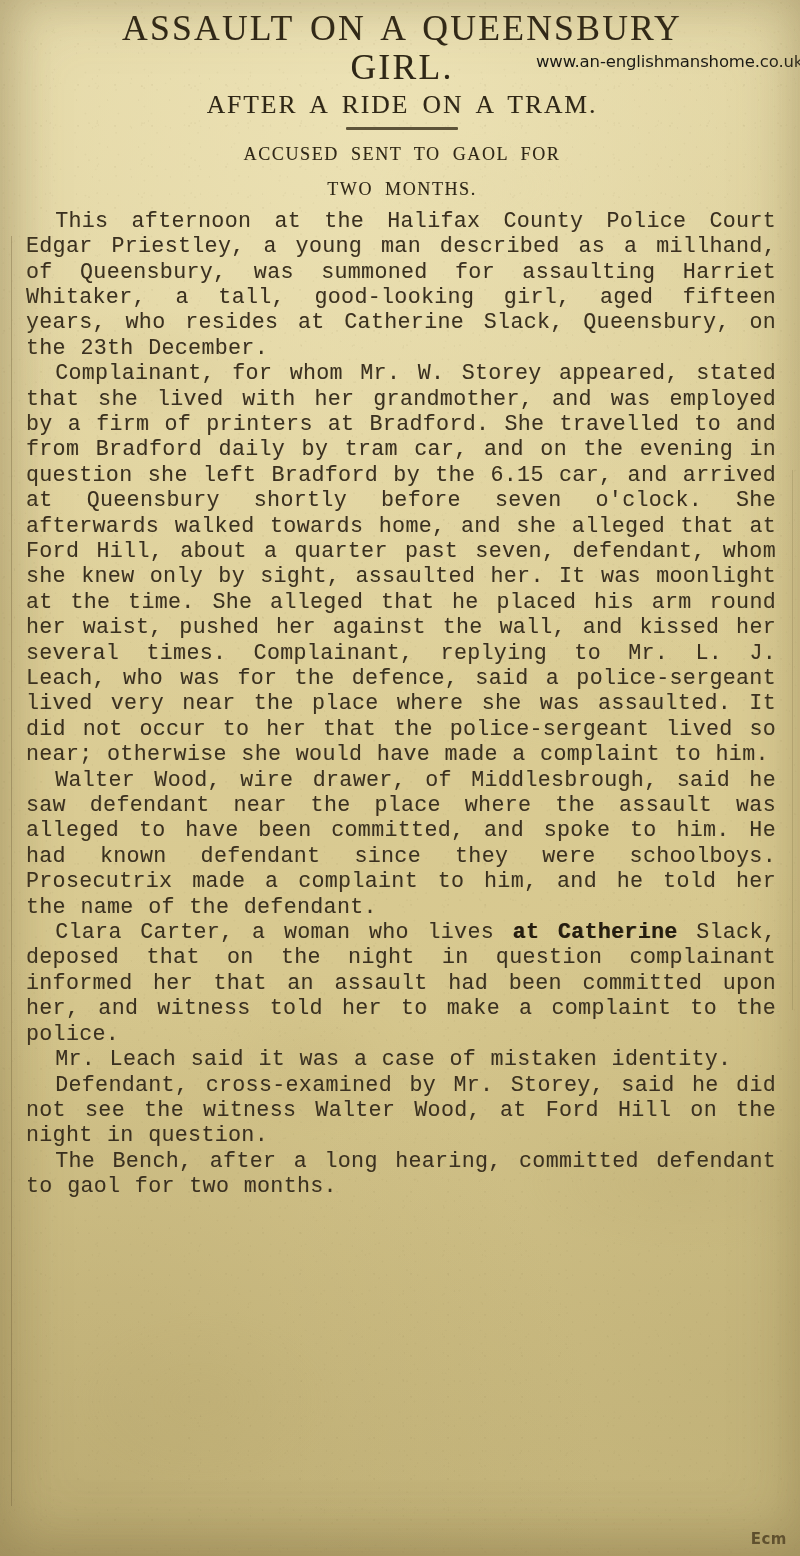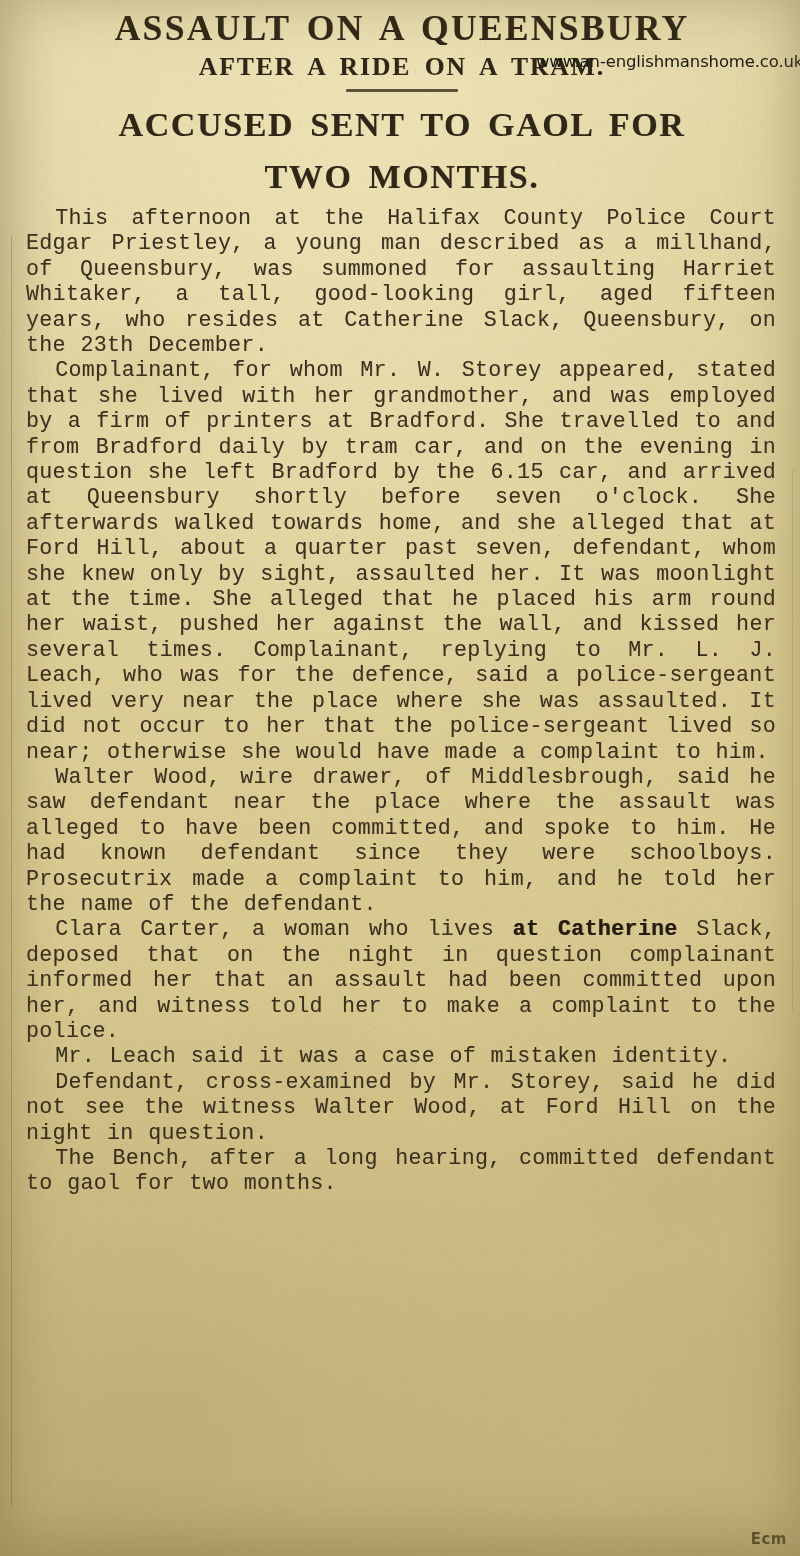--- a/index.html
+++ b/index.html
@@ -78,40 +78,40 @@
   
   #content {
     position: relative;
     z-index: 3;
     padding: 8px 22px 0 26px;
   }
 
   
   .headline {
     text-align: center;
-    font-weight: bold;
+    font-weight: normal;
     line-height: 1.03;
     margin: 0;
     color: #2f2717;
     text-shadow: 0.4px 0.3px 0 rgba(64,52,28,0.30);
   }
   .headline-main {
     font-size: 35.5px;
     letter-spacing: 2.3px;
     word-spacing: 5px;
     padding-top: 2px;
   }
   .headline-sub {
     font-size: 25.5px;
     letter-spacing: 2.0px;
     word-spacing: 5px;
     margin-top: 7px;
   }
   .headline-deck {
-    font-size: 34px;
+    font-size: 18px;
     letter-spacing: 1.6px;
     word-spacing: 6px;
     margin-top: 14px;
     line-height: 1.12;
   }
 
   
   .divider {
     width: 112px;
     height: 3px;
@@ -190,20 +190,21 @@
 
   <div id="mottle"></div>
   <div id="grain"></div>
 
   <div class="column-rule left"></div>
   <div class="column-rule right"></div>
 
   <div id="content">
 
     <h1 class="headline headline-main">ASSAULT ON A QUEENSBURY</h1>
+    <h1 class="headline headline-main">GIRL.</h1>
 
     <h2 class="headline headline-sub">AFTER A RIDE ON A TRAM.</h2>
 
     <div class="divider"></div>
 
     <h3 class="headline headline-deck">ACCUSED SENT TO GAOL FOR</h3>
     <h3 class="headline headline-deck">TWO MONTHS.</h3>
 
     <p class="body-text" style="margin-top:10px;">
       <span class="indent">This afternoon at the Halifax County Police Court Edgar Priestley, a young man described as a millhand, of Queensbury, was summoned for assaulting Harriet Whitaker, a tall, good-looking girl, aged fifteen years, who resides at Catherine Slack, Queensbury, on the 23th December.</span>

